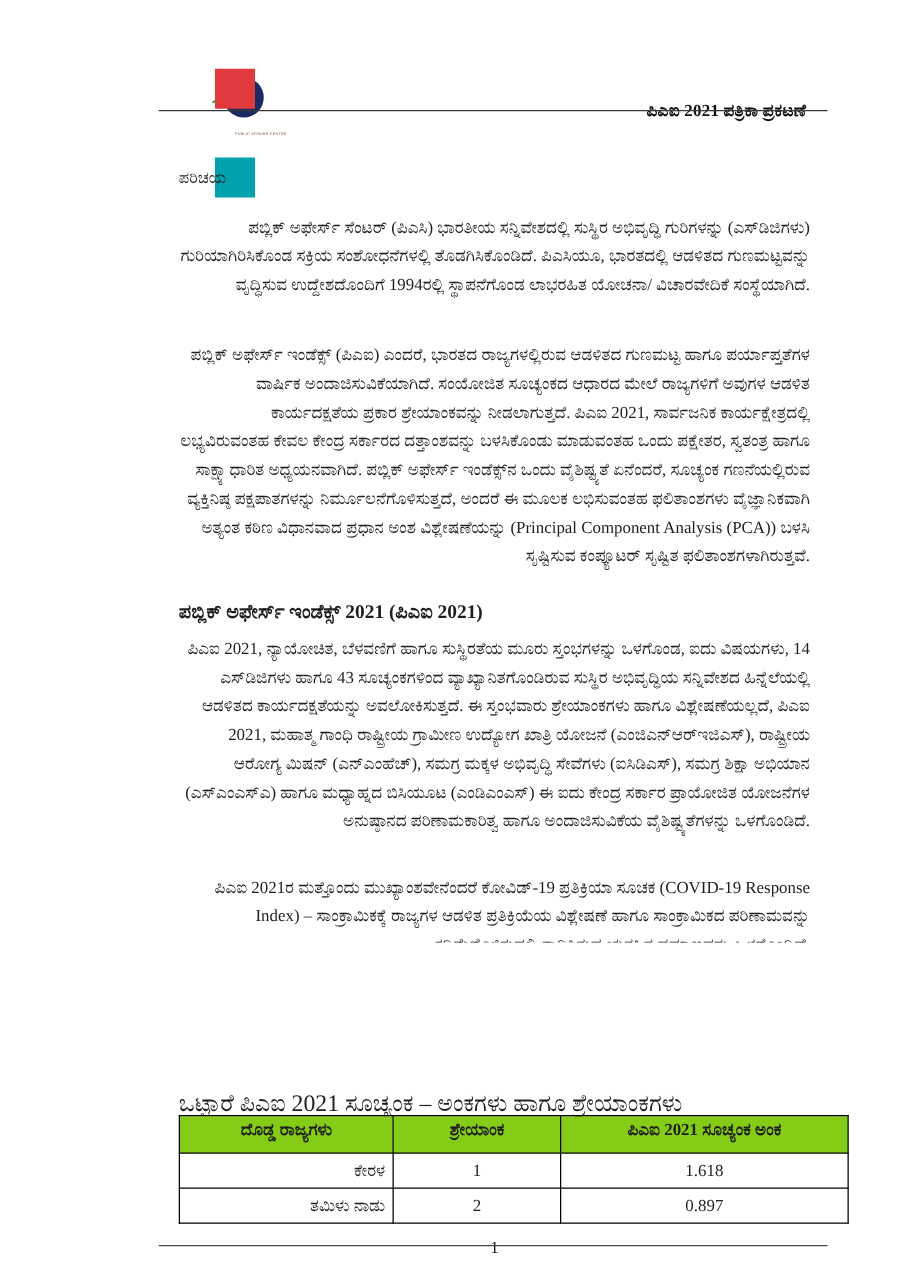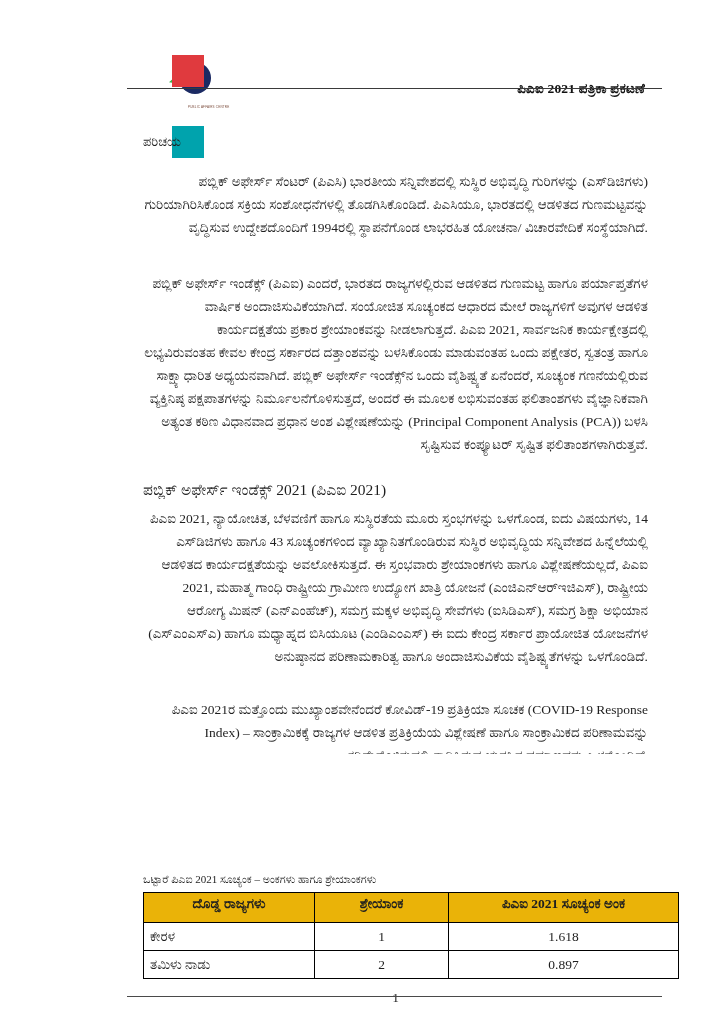--- a/index.html
+++ b/index.html
@@ -51,50 +51,50 @@
     font-size: 13.5px; font-weight: bold; color: #111;
     letter-spacing: 0.2px; white-space: nowrap;
   }
   .header-rule {
     position: absolute; left: 95px; right: 94px; top: 56px;
     border-top: 1.6px solid #3a3a3a;
   }
   
   .abs { position: absolute; left: 95px; width: 537px; }
   .h1 { top: 86px; font-size: 13px; font-weight: normal; }
-  .h2 { top: 433px; font-size: 15.5px; font-weight: normal; }
+  .h2 { top: 433px; font-size: 15.5px; font-weight: bold; }
   .para {
     font-size: 13.5px; line-height: 23px; text-align: right;
     overflow: hidden; word-break: break-word;
   }
   .p1 { top: 122px; height: 95px; }
   .p2 { top: 224px; height: 210px; }
   .p3 { top: 459px; height: 186px; }
   .p4 { top: 650px; height: 72px; }
   .p5 { top: 740px; height: 72px; }
-  .table-caption { top: 825px; font-size: 11px; }
+  .table-caption { top: 825px; font-size: 19px; }
   
   .tbl-wrap { top: 844px; }
   table.results {
     width: 536px; border-collapse: collapse; table-layout: fixed;
     font-size: 13.5px; color: #1f1f1f;
   }
   table.results th, table.results td {
     border: 1px solid #000; overflow: hidden; white-space: nowrap;
   }
   table.results { border: 1.5px solid #000; }
   table.results th {
-    background: #eab308; font-weight: bold; 
+    background: #84cc16; font-weight: bold; 
     height: 29px; padding: 3px 4px 10px; vertical-align: top;
   }
   table.results td { height: 28px; padding: 2px 6px; vertical-align: middle; }
   .col-state { width: 32%; }
   .col-rank  { width: 25%; }
   .col-score { width: 43%; }
-  td.cell-state { text-align: left; }
+  td.cell-state { text-align: right; }
   td.cell-rank, td.cell-score { text-align: center; }
   
   .page-number {
     position: absolute; left: 95px; width: 537px; top: 942px;
     text-align: center; font-size: 13.5px; color: #1f1f1f;
   }
   .footer-rule {
     position: absolute; left: 95px; right: 94px; top: 964px;
     border-top: 1.6px solid #4a4a4a;
   }

